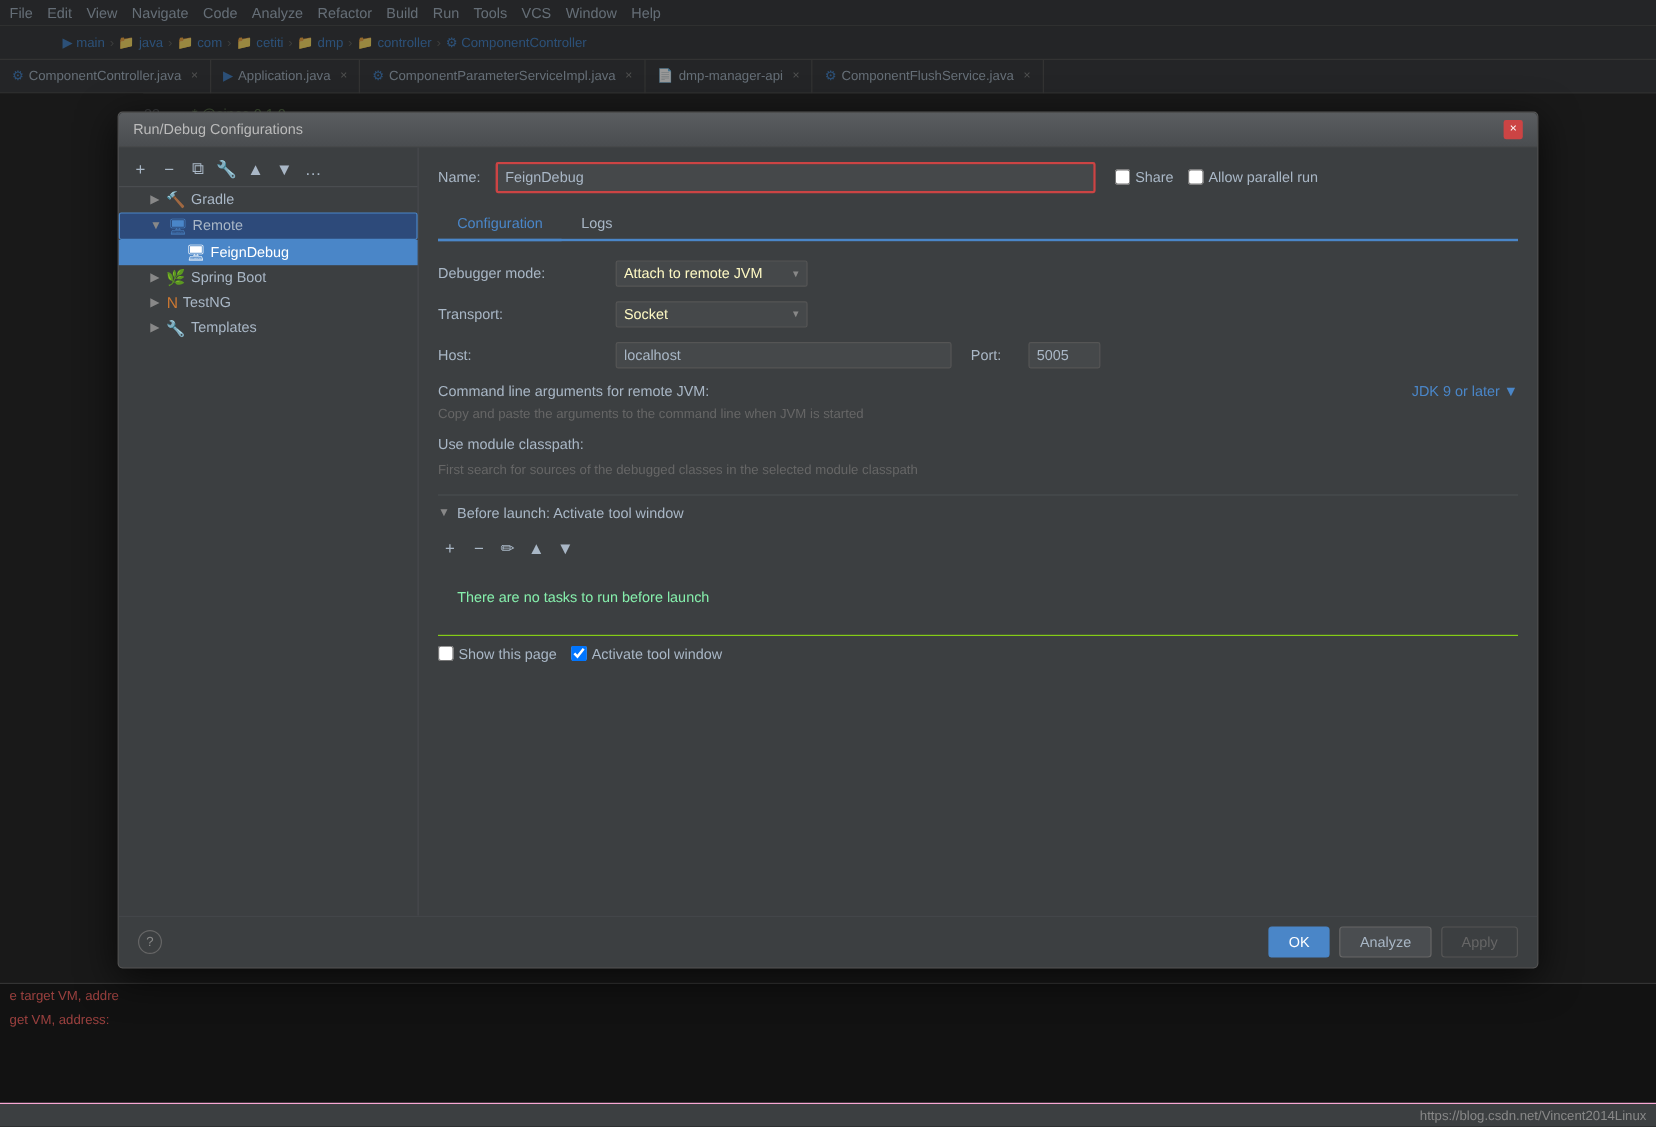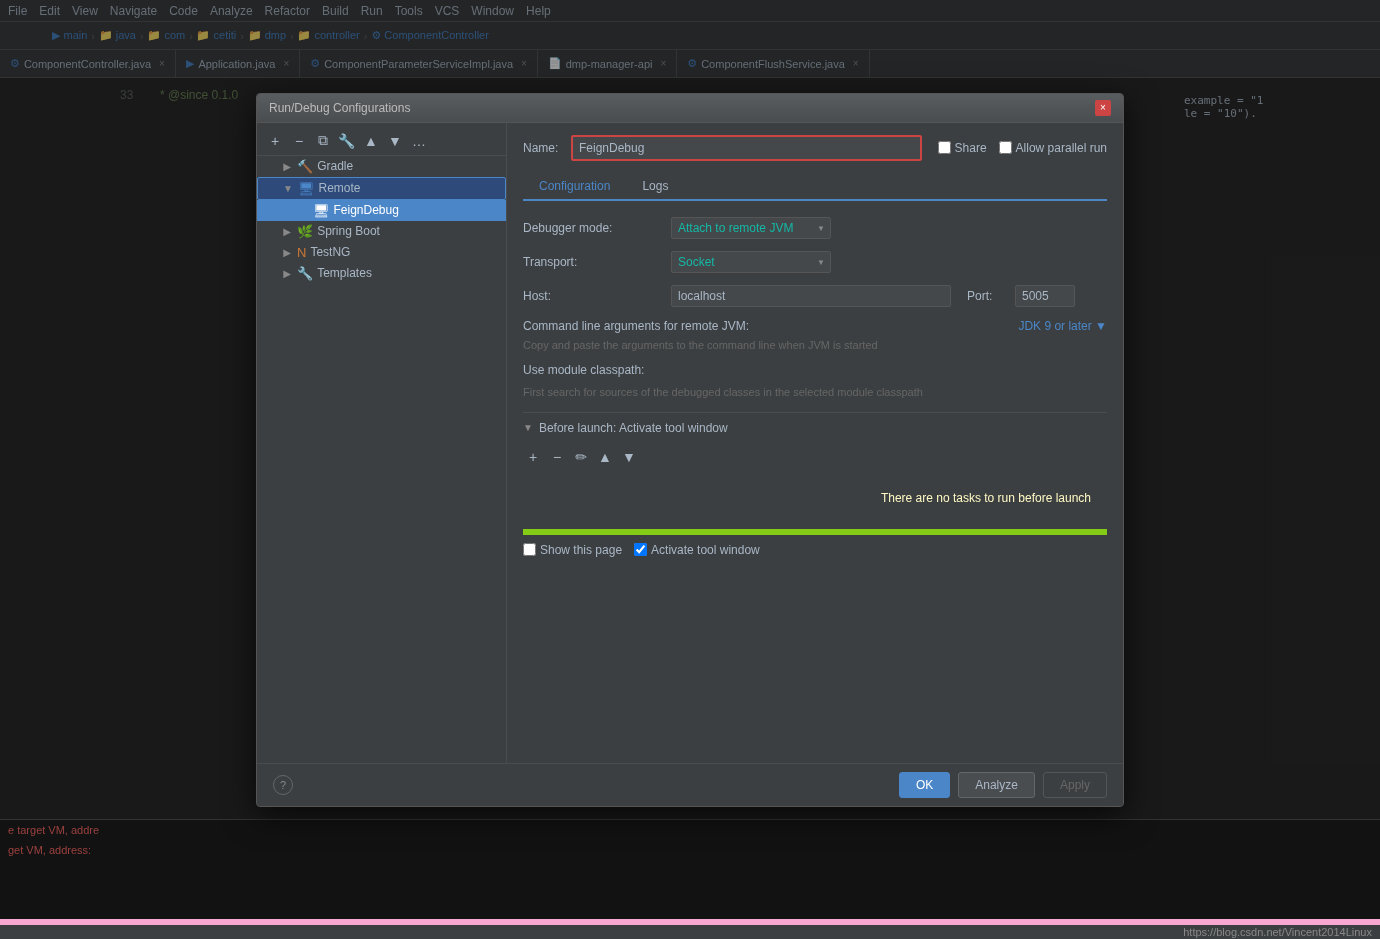--- a/index.html
+++ b/index.html
@@ -141,21 +141,21 @@
       position: absolute;
       top: 0; left: 0; right: 0; bottom: 0;
       background: rgba(0,0,0,0.4);
       display: flex;
       align-items: center;
       justify-content: center;
     }
 
     
     .dialog {
-      width: 868px;
+      width: 1184px;
       background: #3c3f41;
       border: 1px solid #555;
       border-radius: 4px;
       box-shadow: 0 8px 32px rgba(0,0,0,0.7);
       position: relative;
       margin-top: -40px;
     }
 
     .dialog-title-bar {
       background: linear-gradient(180deg, #5a5d60 0%, #4a4d50 100%);
@@ -300,21 +300,21 @@
       gap: 8px;
     }
     .form-label {
       font-size: 12px;
       color: #a9b7c6;
       min-width: 140px;
     }
     .form-select {
       background: #45484a;
       border: 1px solid #555;
-      color: #14b8a6;
+      color: #fef9c3;
       font-size: 12px;
       padding: 3px 20px 3px 6px;
       border-radius: 2px;
       appearance: none;
       cursor: pointer;
       min-width: 160px;
       position: relative;
     }
     .select-wrapper {
       position: relative;
@@ -427,33 +427,33 @@
     .before-launch-title { font-size: 12px; color: #a9b7c6; }
 
     .before-launch-toolbar {
       display: flex;
       align-items: center;
       gap: 4px;
       margin-bottom: 8px;
     }
 
     .launch-empty {
-      text-align: right;
-      color: #fef9c3;
+      text-align: left;
+      color: #86efac;
       font-size: 12px;
       padding: 16px;
     }
 
     
     .bottom-checkboxes {
       display: flex;
       align-items: center;
       gap: 12px;
       padding: 8px 0;
-      border-top: 6px solid #84cc16;
+      border-top: 1px solid #84cc16;
       margin-top: 8px;
     }
 
     
     .dialog-footer {
       display: flex;
       align-items: center;
       justify-content: space-between;
       padding: 8px 16px;
       border-top: 1px solid #4a4d50;
@@ -496,21 +496,21 @@
       border-color: #555;
       cursor: default;
     }
 
     
     .status-bar {
       position: absolute;
       bottom: 0; left: 0; right: 0;
       height: 20px;
       background: #3c3f41;
-      border-top: 6px solid #f9a8d4;
+      border-top: 1px solid #f9a8d4;
       display: flex;
       align-items: center;
       justify-content: flex-end;
       padding: 0 8px;
       font-size: 11px;
       color: #888;
     }
 
     .remote-highlight {
       background: #2d4a7a;

